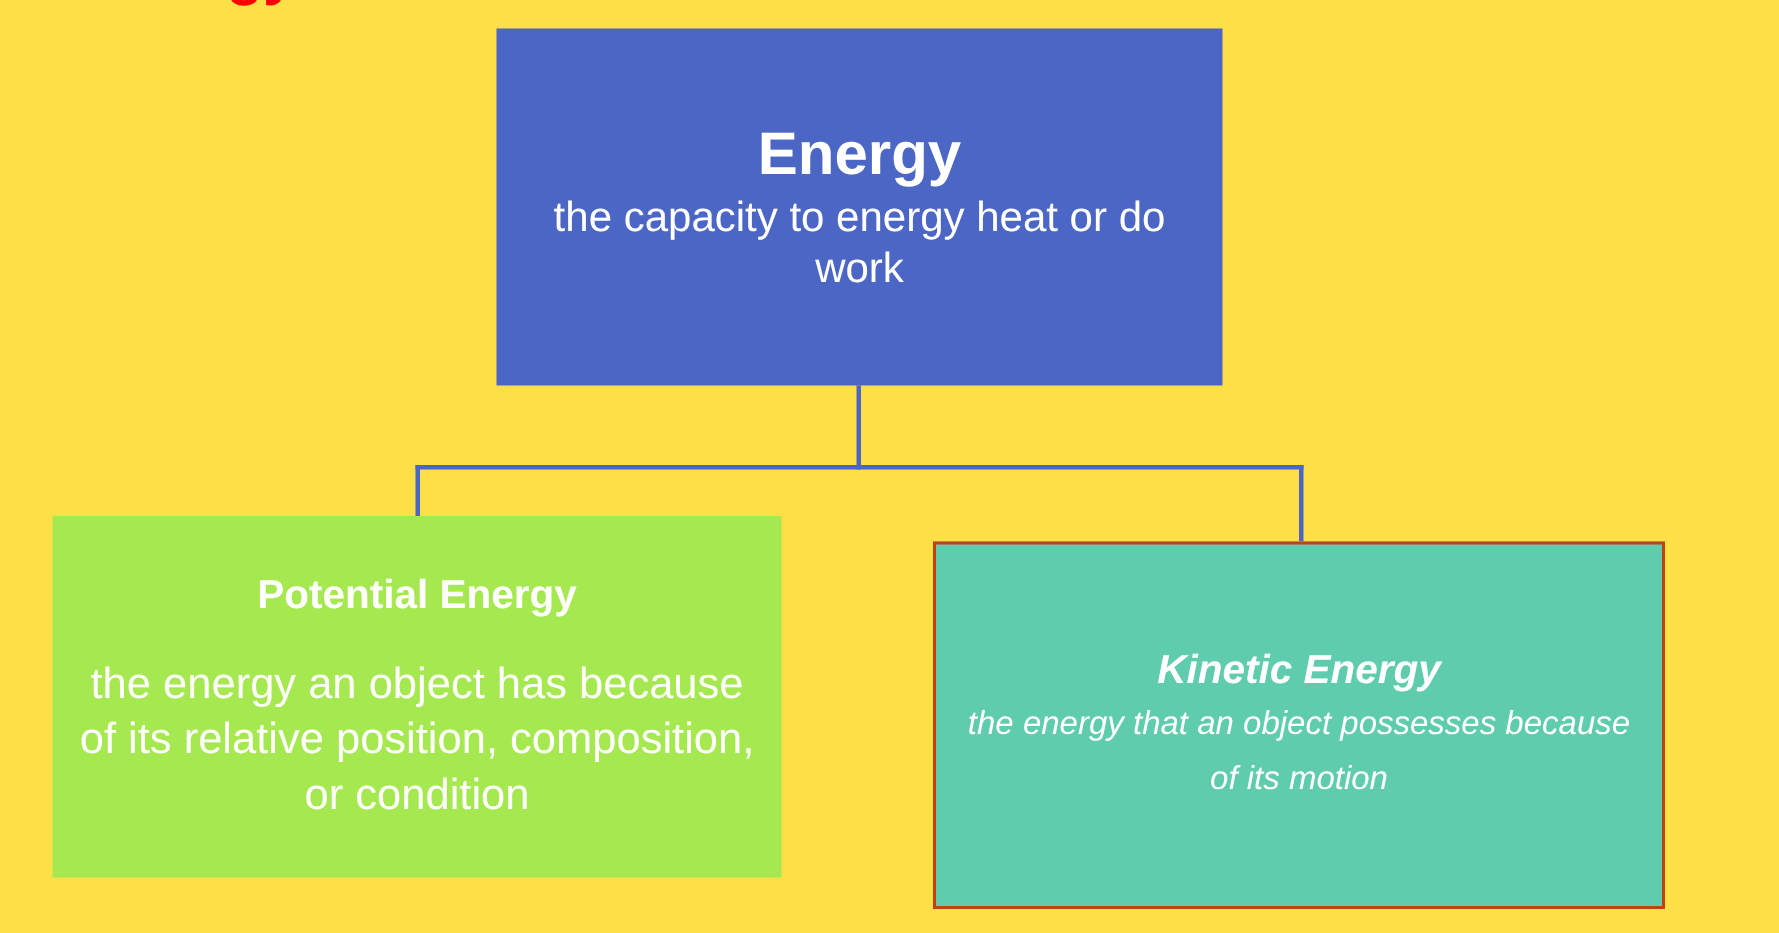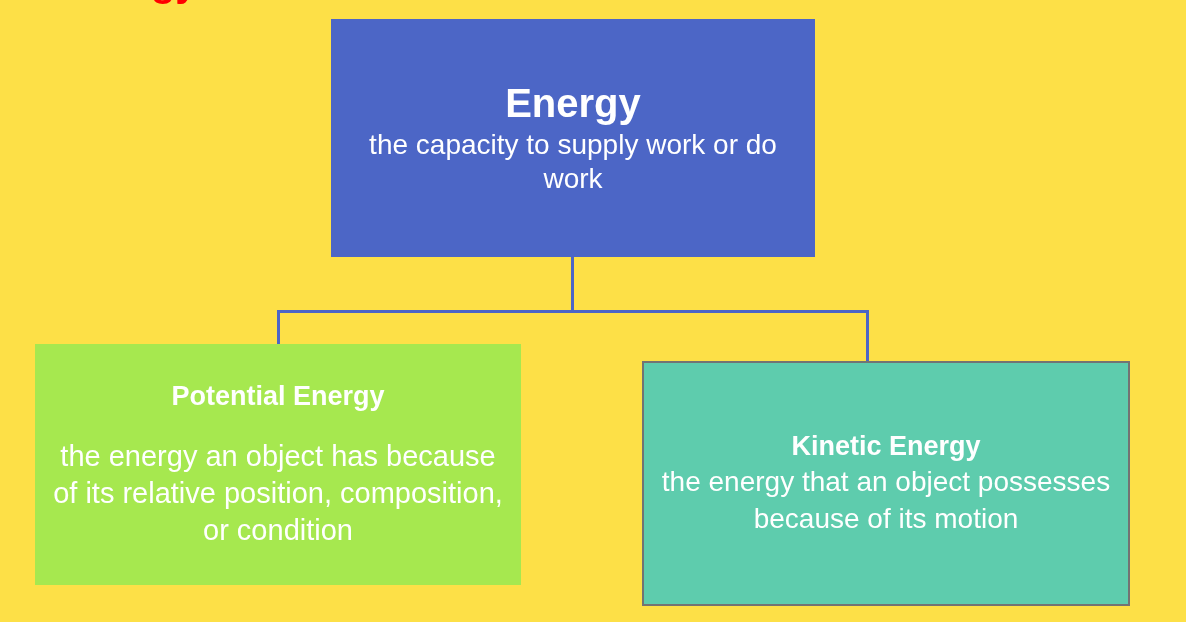--- a/index.html
+++ b/index.html
@@ -88,33 +88,34 @@
     line-height: 33px;
   }
   #node-potential .node-desc {
     font-size: 29px;
     line-height: 37px;
     margin-top: 25px;
   }
 
   
   #node-kinetic {
-    left: 642px;
+    left: 622px;
     top: 361px;
     width: 488px;
     height: 245px;
     background: #5ECCAD;
-    border: 2px solid #737373;
+    border: 2px solid #c2410c;
+    font-style: italic;
   }
   #node-kinetic .node-title {
     font-size: 27px;
     line-height: 33px;
   }
   #node-kinetic .node-desc {
-    font-size: 28px;
+    font-size: 22px;
     line-height: 37px;
   }
 
   
   .connector {
     position: absolute;
     background: #4C66C6;
   }
   #conn-stem {
     left: 571px;
@@ -148,21 +149,21 @@
 
   <div class="clipped-heading">Energy</div>
 
   <div class="connector" id="conn-stem"></div>
   <div class="connector" id="conn-bar"></div>
   <div class="connector" id="conn-drop-left"></div>
   <div class="connector" id="conn-drop-right"></div>
 
   <div class="node" id="node-root">
     <span class="node-title">Energy</span>
-    <span class="node-desc">the capacity to supply work or do work</span>
+    <span class="node-desc">the capacity to energy heat or do work</span>
   </div>
 
   <div class="node" id="node-potential">
     <span class="node-title">Potential Energy</span>
     <span class="node-desc">the energy an object has because of its relative position, composition, or condition</span>
   </div>
 
   <div class="node" id="node-kinetic">
     <span class="node-title">Kinetic Energy</span>
     <span class="node-desc">the energy that an object possesses because of its motion</span>

